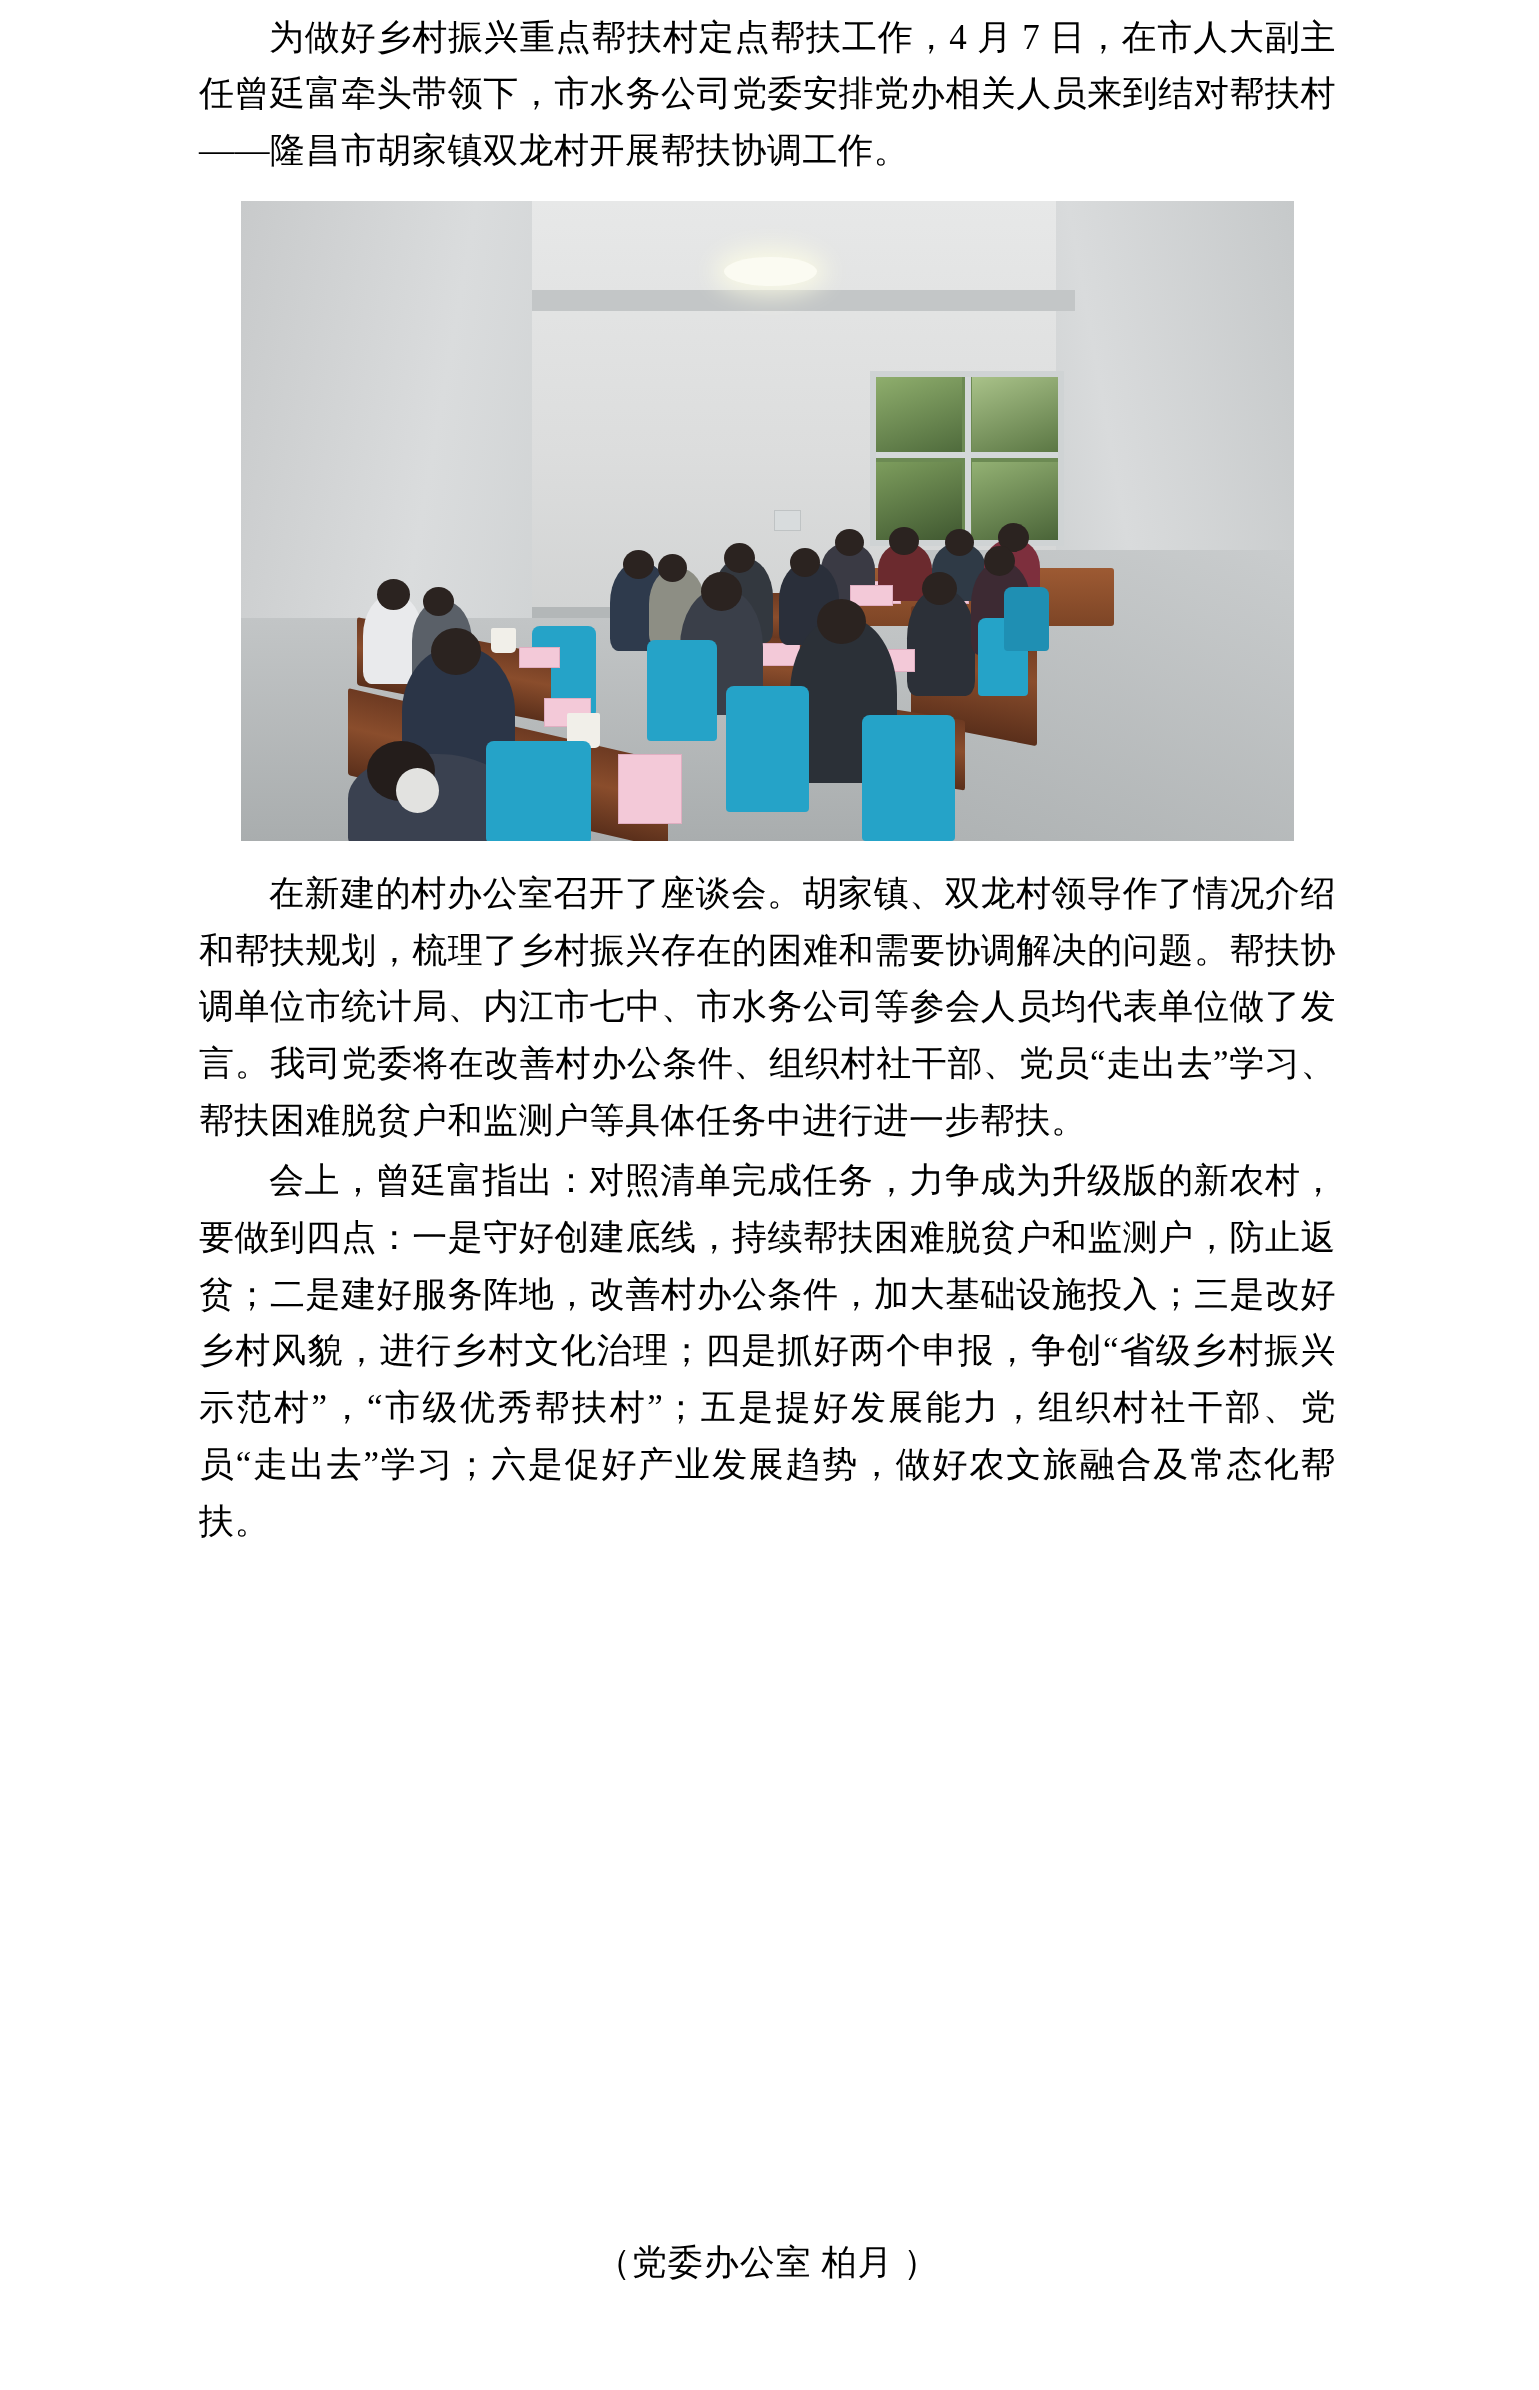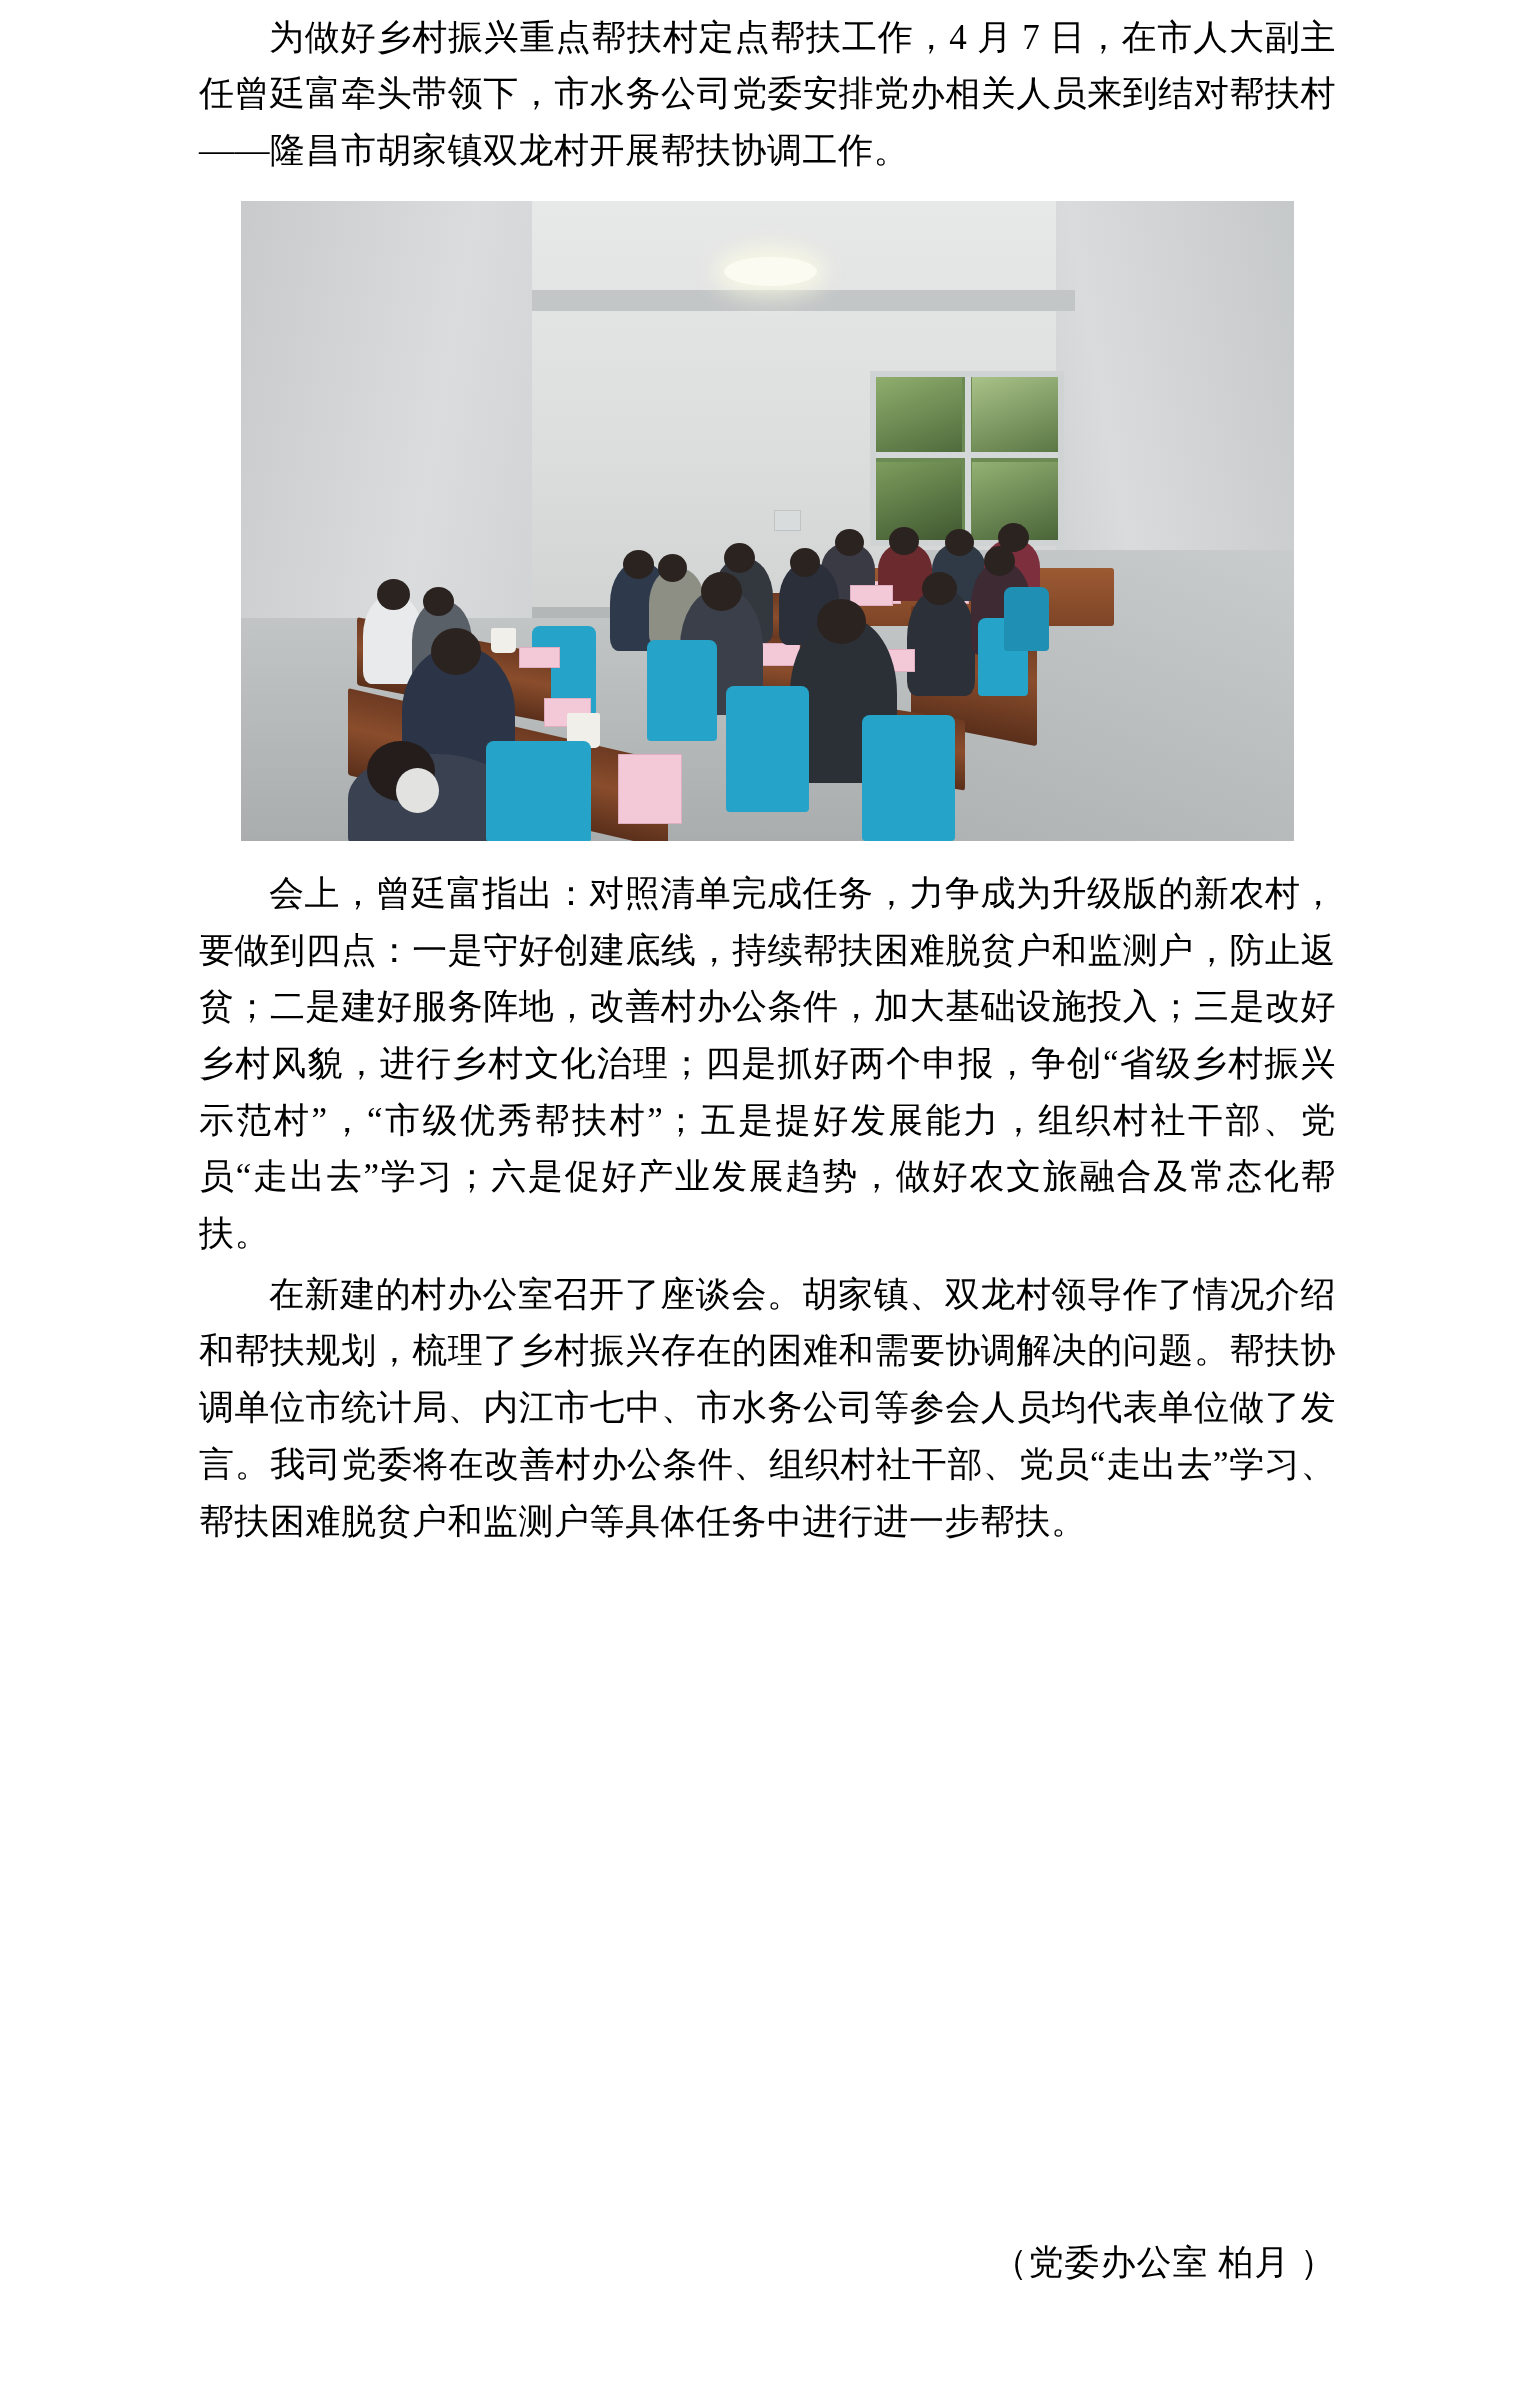--- a/index.html
+++ b/index.html
@@ -141,21 +141,21 @@
   }
   .ph-bottle {
     position: absolute; background: #3a3a3c; border-radius: 3.9px;
   }
   .footer-line {
     position: absolute;
     left: 199px;
     right: 204px;
     bottom: 105px;
     font-size: 35px;
-    text-align: right;
+    text-align: center;
     letter-spacing: 1px;
   }
 </style>
 </head>
 <body>
 
 <div class="page">
 
   <div class="doc-body">
 
@@ -254,19 +254,19 @@
         <div class="ph-person" style="left:161px; top:446px; width:113px; height:142px; background:#2b3547;"></div>
         <div class="ph-head" style="left:190px; top:427px; width:50px; height:47px;"></div>
         <div class="ph-person" style="left:107px; top:553px; width:165px; height:97px; background:#3a4150;"></div>
         <div class="ph-head" style="left:126px; top:540px; width:68px; height:60px; border-radius:50%; background:#241d1b;"></div>
         <div class="ph-face" style="left:155px; top:567px; width:43px; height:45px; background:#e2e2e0;"></div>
 
         <div class="ph-chair" style="left:245px; top:540px; width:105px; height:101px;"></div>
       </div>
     </div>
 
+    <p class="para">在新建的村办公室召开了座谈会。胡家镇、双龙村领导作了情况介绍和帮扶规划，梳理了乡村振兴存在的困难和需要协调解决的问题。帮扶协调单位市统计局、内江市七中、市水务公司等参会人员均代表单位做了发言。我司党委将在改善村办公条件、组织村社干部、党员“走出去”学习、帮扶困难脱贫户和监测户等具体任务中进行进一步帮扶。</p>
     <p class="para">会上，曾廷富指出：对照清单完成任务，力争成为升级版的新农村，要做到四点：一是守好创建底线，持续帮扶困难脱贫户和监测户，防止返贫；二是建好服务阵地，改善村办公条件，加大基础设施投入；三是改好乡村风貌，进行乡村文化治理；四是抓好两个申报，争创“省级乡村振兴示范村”，“市级优秀帮扶村”；五是提好发展能力，组织村社干部、党员“走出去”学习；六是促好产业发展趋势，做好农文旅融合及常态化帮扶。</p>
-    <p class="para">在新建的村办公室召开了座谈会。胡家镇、双龙村领导作了情况介绍和帮扶规划，梳理了乡村振兴存在的困难和需要协调解决的问题。帮扶协调单位市统计局、内江市七中、市水务公司等参会人员均代表单位做了发言。我司党委将在改善村办公条件、组织村社干部、党员“走出去”学习、帮扶困难脱贫户和监测户等具体任务中进行进一步帮扶。</p>
   </div>
 
   <div class="footer-line">（党委办公室  柏月 ）</div>
 </div>
 
 
 </body></html>

